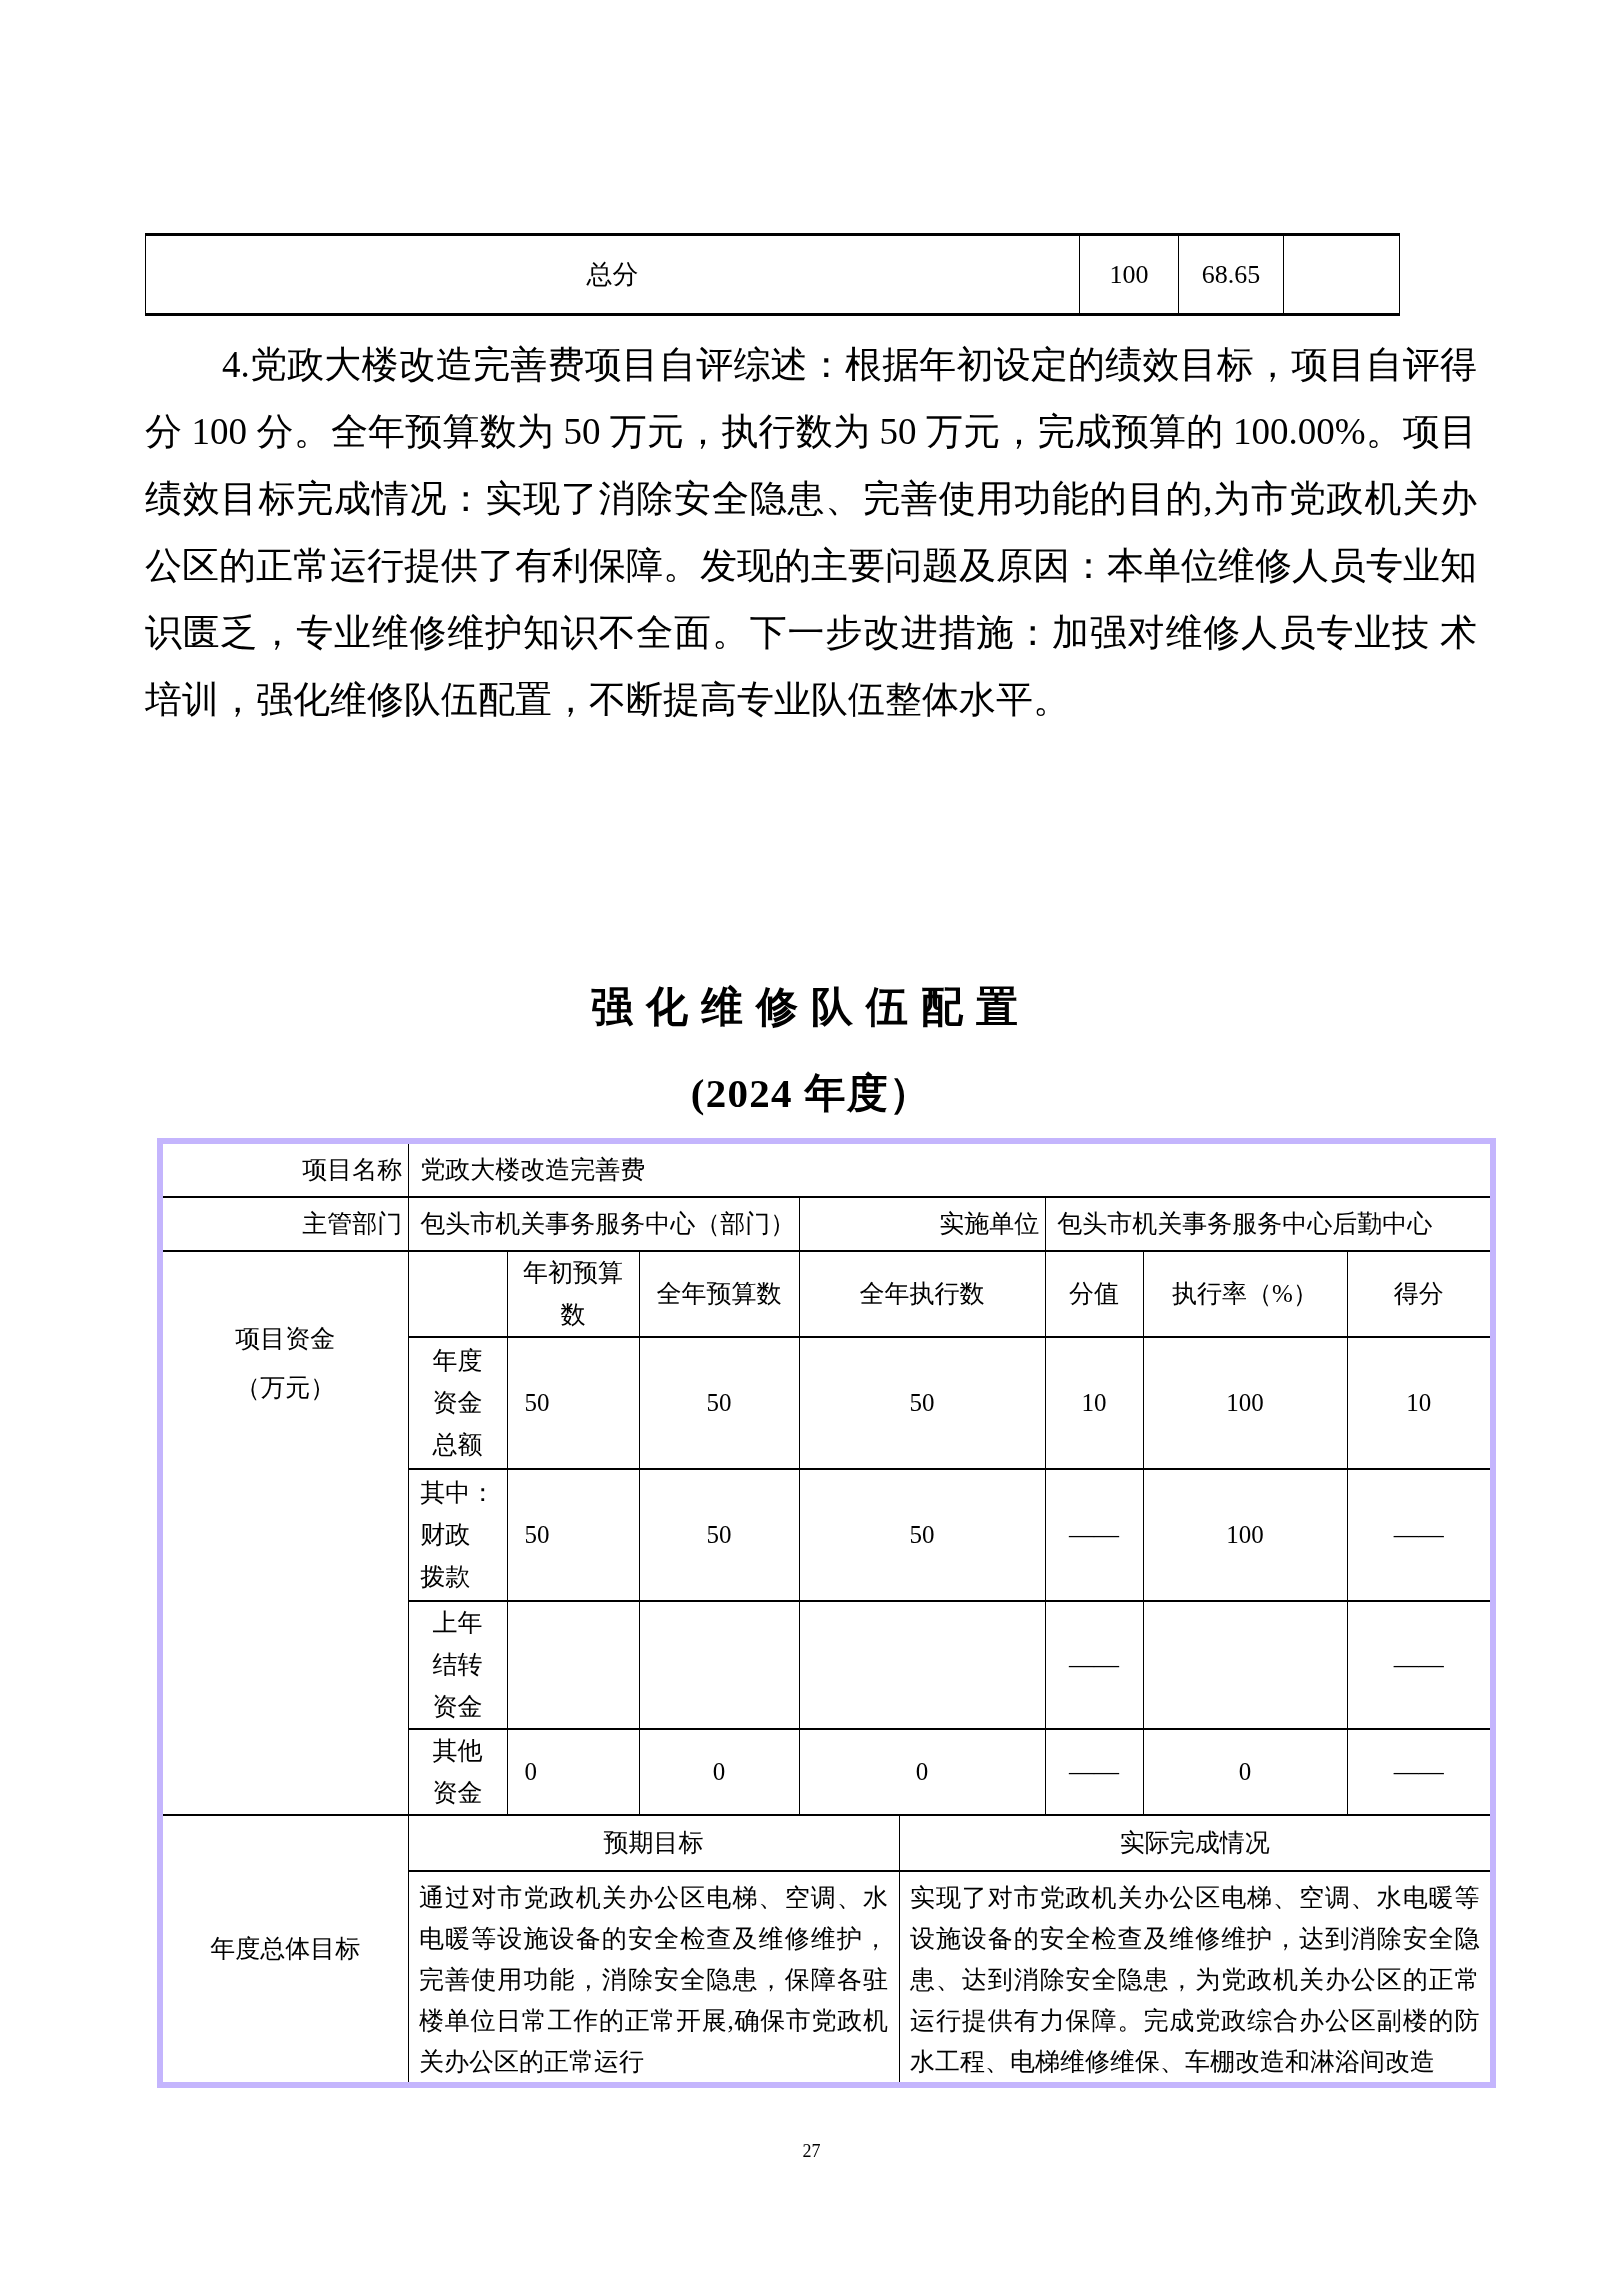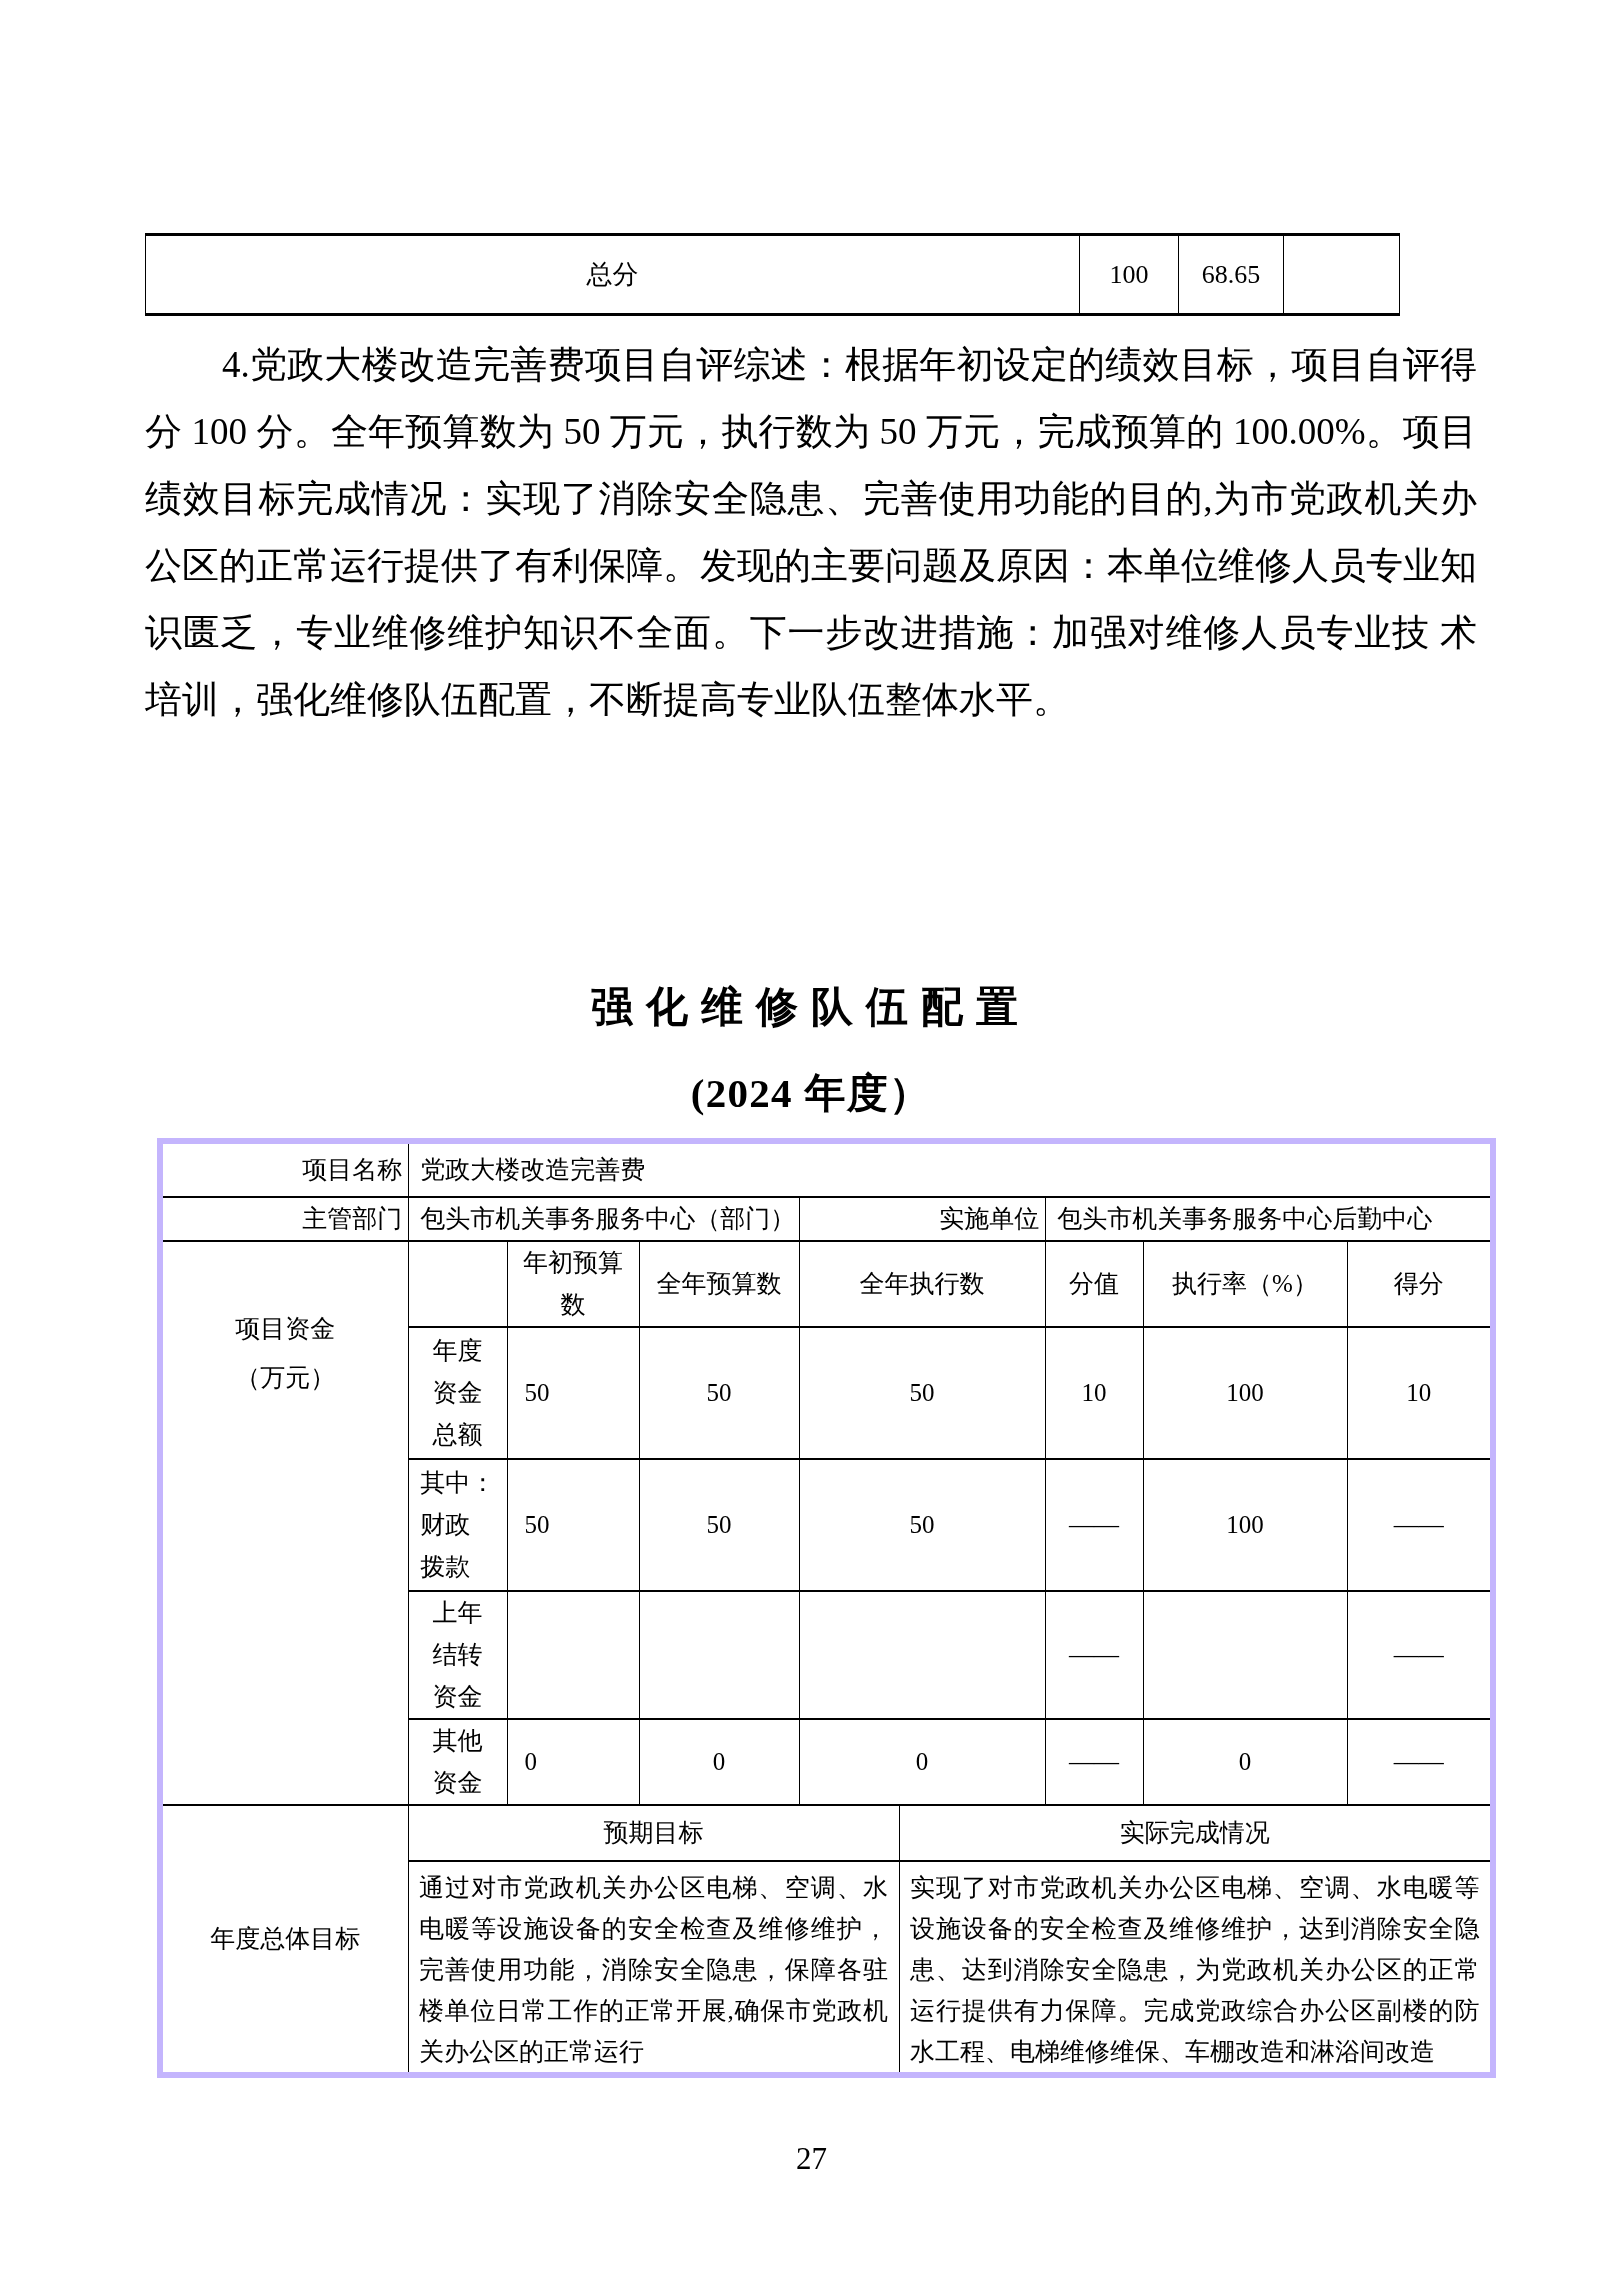--- a/index.html
+++ b/index.html
@@ -40,21 +40,21 @@
   }
   .eval td.lbl-right{text-align:right;padding-right:5.2px;}
   .eval td.val-left{text-align:left;padding-left:11.8px;}
   .eval td.num-first{text-align:left;padding-left:17px;}
   .eval td.prelabel{white-space:pre-line;}
   .eval td.funds-label{white-space:pre-line;line-height:49px;padding-top:62px;vertical-align:top;}
   .eval td.goal-text{
     text-align:justify;vertical-align:top;padding:5.2px 10.5px 0 10.5px;line-height:41px;
   }
   
-  .pageno{position:absolute;top:2141px;left:0;width:1623px;text-align:center;font-size:31px;}
+  .pageno{position:absolute;top:2141px;left:0;width:1623px;text-align:center;font-size:18px;}
 </style>
 </head>
 <body>
 
 <table class="top-table">
   <colgroup>
     <col style="width:934px">
       <col style="width:99px">
       <col style="width:105px">
       <col style="width:116px">
@@ -86,21 +86,21 @@
       <col style="width:204px">
     <col style="width:146px">
   </colgroup>
 
   <tbody>
       <tr style="height:56px">
     <td class="lbl-right">项目名称</td>
     <td colspan="8" class="val-left">党政大楼改造完善费</td>
   </tr>
 
-  <tr style="height:44px">
+  <tr style="height:54px">
     <td class="lbl-right">主管部门</td>
     <td colspan="3" class="val-left">包头市机关事务服务中心（部门）</td>
     <td colspan="2" class="lbl-right">实施单位</td>
     <td colspan="3" class="val-left">包头市机关事务服务中心后勤中心</td>
   </tr>
 
   <tr style="height:82px">
     <td rowspan="5" class="funds-label">项目资金
 （万元）</td>
     <td></td>

